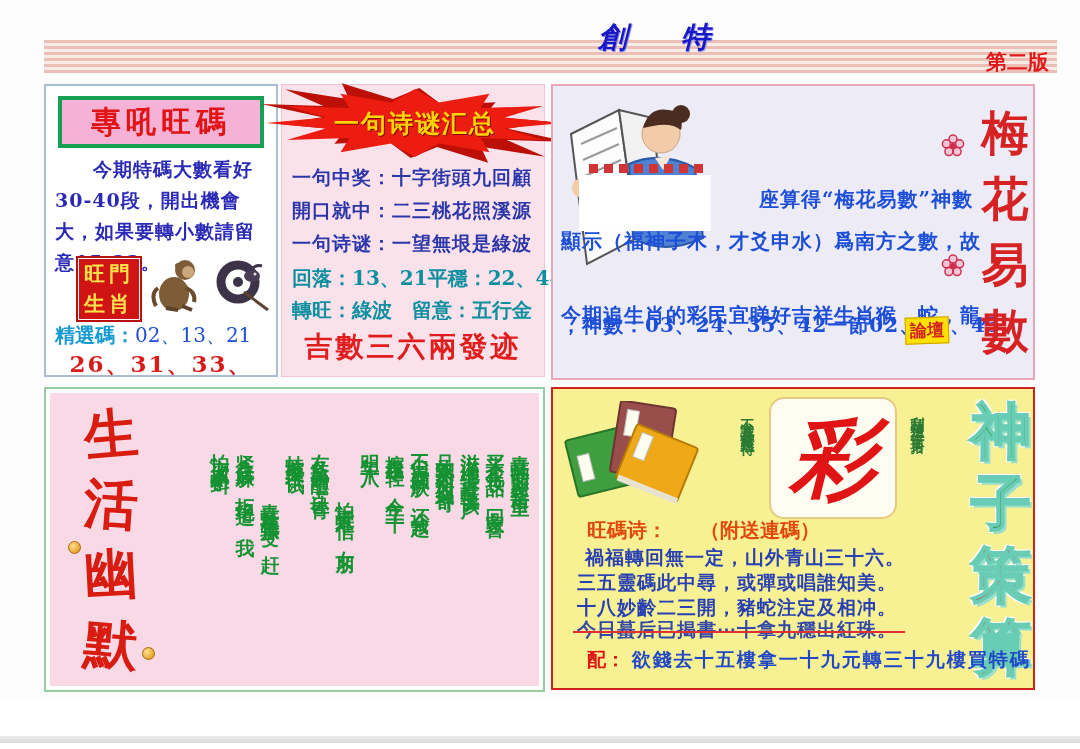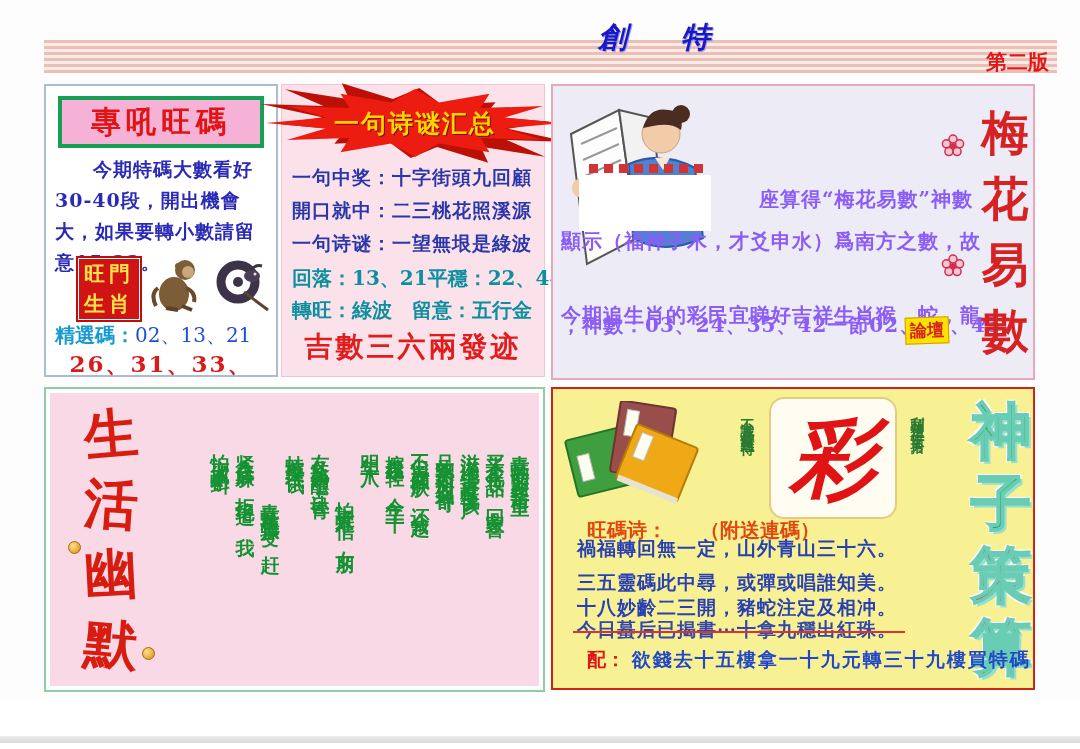--- a/index.html
+++ b/index.html
@@ -45,21 +45,21 @@
      letter-spacing:1px;white-space:nowrap;}
   .stat-line{position:absolute;left:10px;font-size:20px;font-weight:bold;color:#0d8fa0;white-space:nowrap;}
   .riddle-footer{position:absolute;left:0;top:243px;width:100%;text-align:center;font-size:28px;
      font-weight:bold;color:#e01c1c;letter-spacing:3px;}
   
   .panel-meihua{left:551px;top:84px;width:484px;height:296px;background:#ecebf6;border:2px solid #e7a7b7;}
   .reader-art{position:absolute;left:4px;top:2px;}
   .red-fragment{position:absolute;left:36px;top:78px;width:120px;height:9px;
      background:repeating-linear-gradient(90deg,#d03434 0 9px,rgba(0,0,0,0) 9px 15px);}
   .white-cover{position:absolute;left:26px;top:89px;width:132px;height:56px;background:#fff;}
-  .mh-line{position:absolute;font-size:20px;font-weight:bold;color:#8b5cf6;white-space:nowrap;
+  .mh-line{position:absolute;font-size:20px;font-weight:bold;color:#1d4ed8;white-space:nowrap;
      letter-spacing:1px;}
   .mh-l1{left:206px;top:100px;}
   .mh-l2{left:8px;top:142px;}
   .mh-l3{left:8px;top:184px;margin-top:32px;}
   .mh-l4{left:8px;top:226px;}
   .forum-badge{position:absolute;left:352px;top:231px;background:#ffe000;border:1px solid #c8a000;
      color:#d42020;font-size:17px;font-weight:bold;padding:1px 4px;transform:rotate(-2deg);}
   .mh-side{position:absolute;left:424px;top:14px;width:56px;text-align:center;}
   .mh-side-char{font-size:47px;font-weight:bold;color:#d62222;line-height:66px;}
   .plum1{position:absolute;left:388px;top:48px;}
@@ -94,21 +94,21 @@
   .shenzi-side{position:absolute;left:416px;top:6px;width:64px;text-align:center;}
   .shenzi-char{font-size:60px;font-weight:bold;line-height:72px;
      -webkit-text-stroke:2px #69ccb4;
      text-shadow:3px 3px 0 #9adfc9,-2px -2px 0 #ffffff,2px -2px 0 #ffffff,-2px 2px 0 #ffffff,2px 2px 0 #ffffff;}
   .shenzi-green{color:#1e9c44;} .shenzi-red{color:#db1d1d;}
   .poem-label-row{position:absolute;left:34px;top:128px;font-size:20px;font-weight:bold;color:#e0490e;
      white-space:nowrap;}
   .poem-note{margin-left:26px;}
   .poem-line{position:absolute;left:24px;font-size:19px;font-weight:bold;color:#2840b4;
      letter-spacing:1px;white-space:nowrap;}
-  .pl1{top:147px;} .pl2{top:181px;} .pl3{top:206px;} .pl4{top:228px;}
+  .pl1{top:156px;margin-left:8px;} .pl2{top:181px;} .pl3{top:206px;} .pl4{top:228px;}
   .struck{color:#3448a8;text-align:right;}
   .struck::after{content:"";position:absolute;left:-4px;right:-8px;top:55%;border-top:2px solid #e03030;}
   .bottom-line{position:absolute;left:34px;top:258px;font-size:19px;font-weight:bold;white-space:nowrap;}
   .bottom-label{color:#e01414;}
   .bottom-text{color:#2148c8;letter-spacing:2px;}
   
   .bottom-strip{position:absolute;left:0;top:700px;width:1080px;height:49px;background:#ffffff;}
   .bottom-shade{position:absolute;left:0;top:36px;width:100%;height:7px;
      background:linear-gradient(180deg,#ececec,#d9d9d9);}
 </style>

